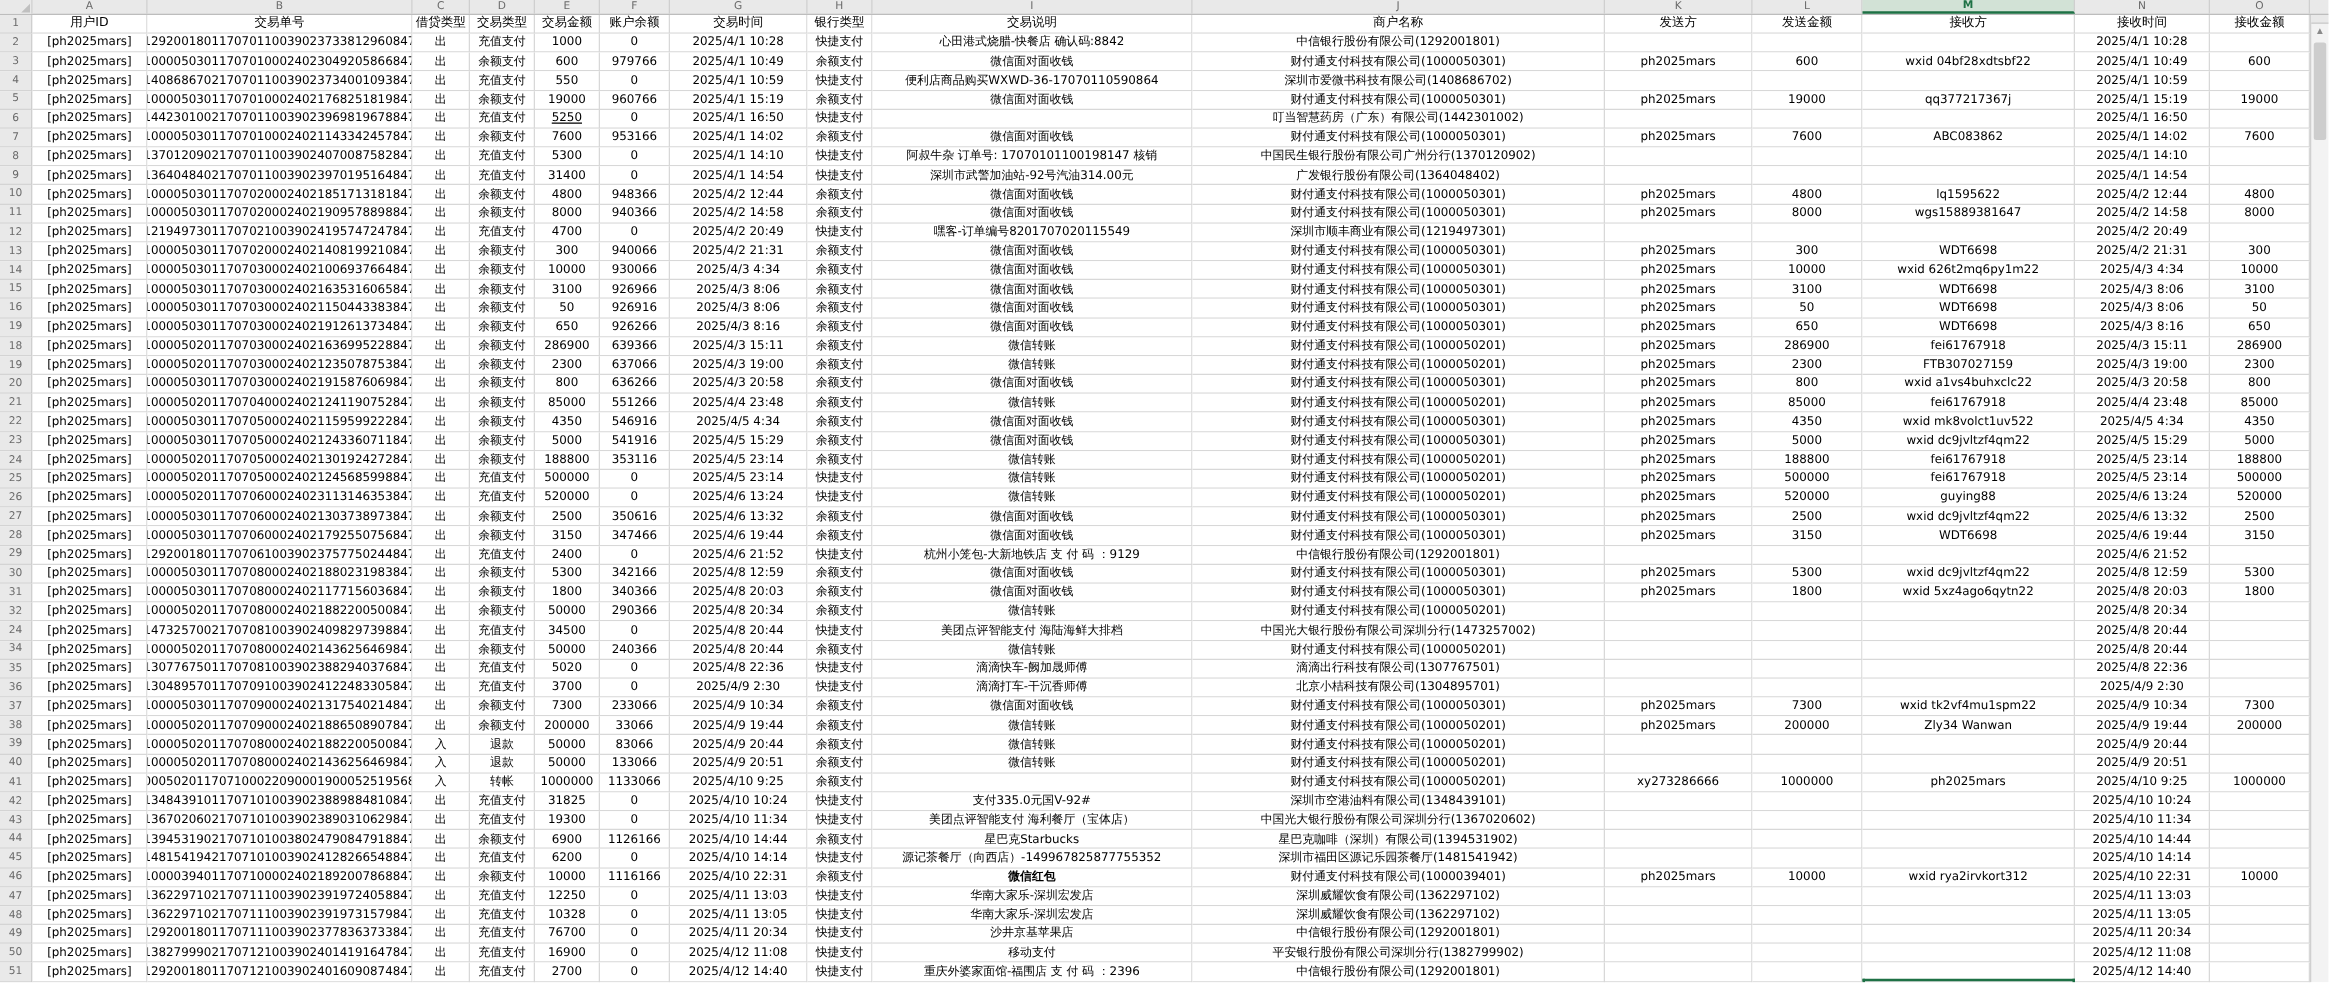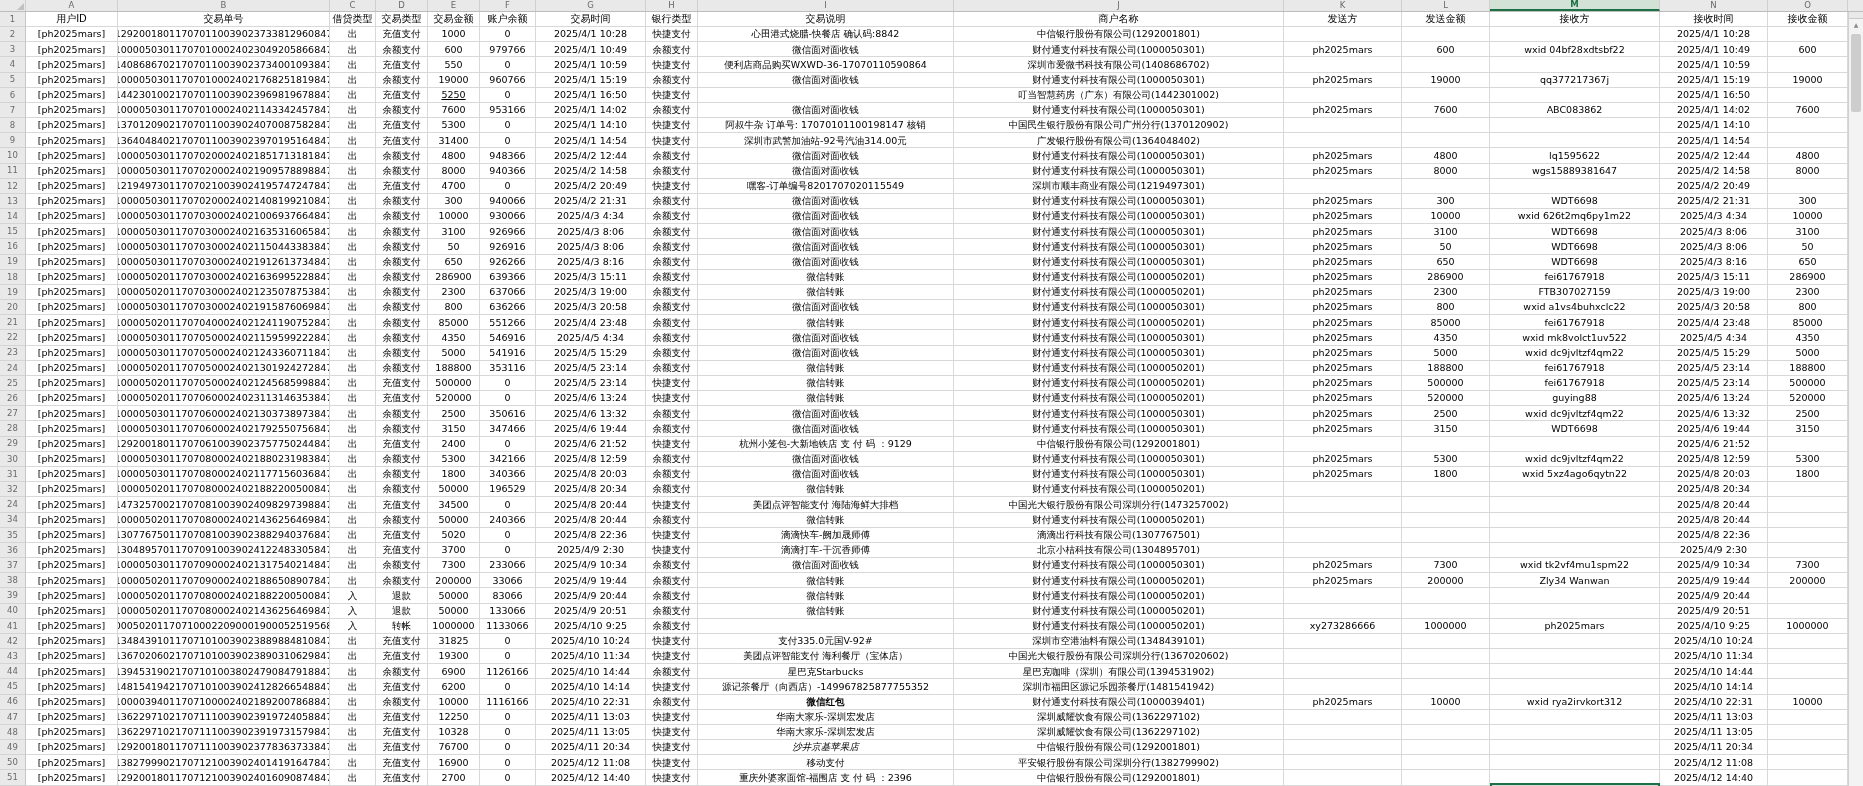--- a/index.html
+++ b/index.html
@@ -613,21 +613,21 @@
         <div class="cell" style="width: 108px;">2025/4/8 20:03</div>
         <div class="cell" style="width: 80px;">1800</div>
       </div>
       <div class="row">
         <div class="rn">32</div>
         <div class="cell" style="width: 92px;">[ph2025mars]</div>
         <div class="cell" style="width: 212px;">[100005020117070800024021882200500847]</div>
         <div class="cell" style="width: 46px;">出</div>
         <div class="cell" style="width: 52px;">余额支付</div>
         <div class="cell" style="width: 52px;">50000</div>
-        <div class="cell" style="width: 56px;">196529</div>
+        <div class="cell" style="width: 56px;">290366</div>
         <div class="cell" style="width: 110px;">2025/4/8 20:34</div>
         <div class="cell" style="width: 52px;">余额支付</div>
         <div class="cell" style="width: 256px;">微信转账</div>
         <div class="cell" style="width: 330px;">财付通支付科技有限公司(1000050201)</div>
         <div class="cell" style="width: 118px;"></div>
         <div class="cell" style="width: 88px;"></div>
         <div class="cell" style="width: 170px;"></div>
         <div class="cell" style="width: 108px;">2025/4/8 20:34</div>
         <div class="cell" style="width: 80px;"></div>
       </div>
@@ -922,21 +922,21 @@
       <div class="row">
         <div class="rn">49</div>
         <div class="cell" style="width: 92px;">[ph2025mars]</div>
         <div class="cell" style="width: 212px;">[129200180117071110039023778363733847]</div>
         <div class="cell" style="width: 46px;">出</div>
         <div class="cell" style="width: 52px;">充值支付</div>
         <div class="cell" style="width: 52px;">76700</div>
         <div class="cell" style="width: 56px;">0</div>
         <div class="cell" style="width: 110px;">2025/4/11 20:34</div>
         <div class="cell" style="width: 52px;">快捷支付</div>
-        <div class="cell" style="width: 256px; font-style: italic;">沙井京基苹果店</div>
+        <div class="cell" style="width: 256px;">沙井京基苹果店</div>
         <div class="cell" style="width: 330px;">中信银行股份有限公司(1292001801)</div>
         <div class="cell" style="width: 118px;"></div>
         <div class="cell" style="width: 88px;"></div>
         <div class="cell" style="width: 170px;"></div>
         <div class="cell" style="width: 108px;">2025/4/11 20:34</div>
         <div class="cell" style="width: 80px;"></div>
       </div>
       <div class="row">
         <div class="rn">50</div>
         <div class="cell" style="width: 92px;">[ph2025mars]</div>

